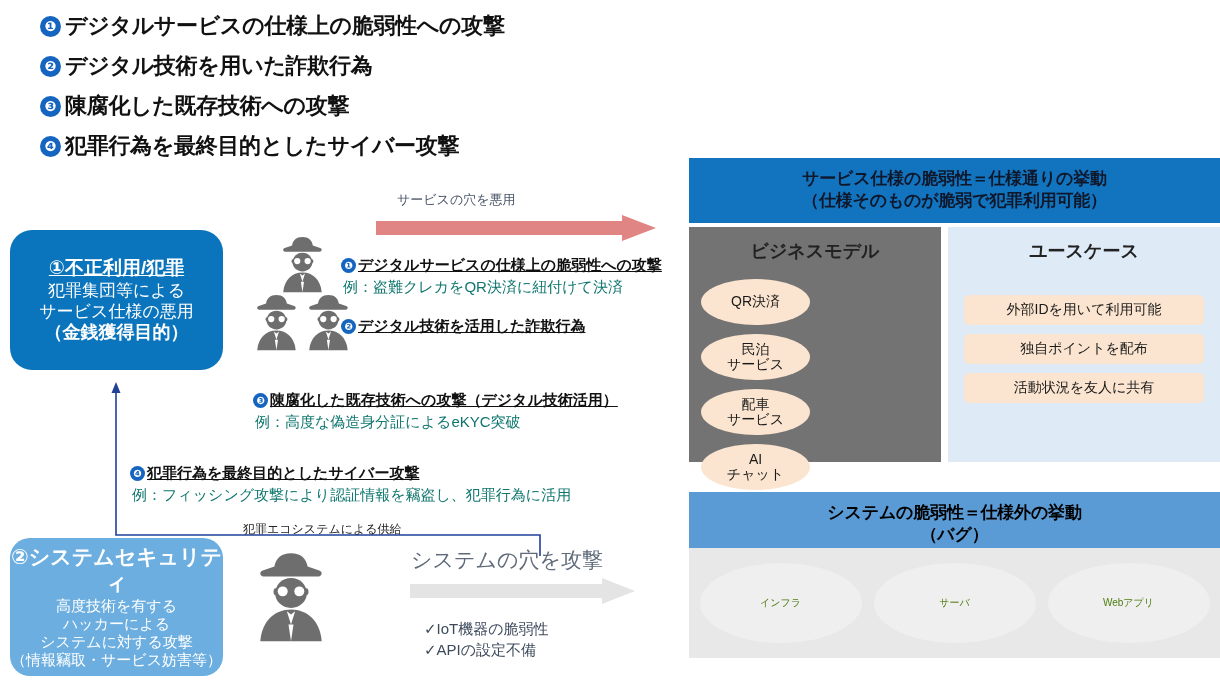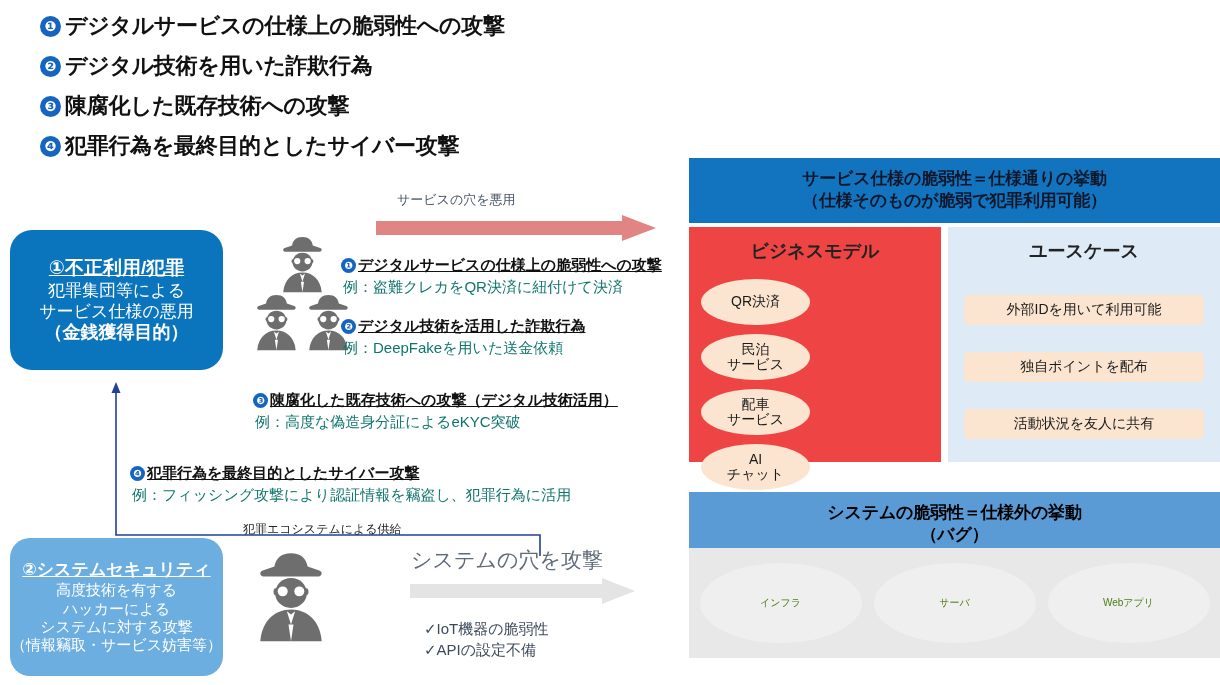--- a/index.html
+++ b/index.html
@@ -35,21 +35,21 @@
   .box1 .t{font-size:19px;font-weight:bold;text-decoration:underline;margin-bottom:2px;}
   .box1 .l{font-size:17px;}
   .box1 .lb{font-size:18px;font-weight:bold;}
 
   .box2{
     position:absolute;left:10px;top:538px;width:213px;height:138px;
     border-radius:20px;background:#6BAEDF;color:#fff;
     display:flex;flex-direction:column;align-items:center;justify-content:center;
     text-align:center;line-height:1.22;
   }
-  .box2 .t{font-size:17px;font-weight:bold;text-decoration:underline;margin-bottom:1px;}
+  .box2 .t{font-size:21px;font-weight:bold;margin-bottom:1px;}
   .box2 .l{font-size:15px;}
 
   
   .connector{position:absolute;left:0;top:0;width:1220px;height:685px;pointer-events:none;}
 
   
   .thief-group{position:absolute;left:252px;top:234px;width:104px;height:120px;}
   .thief-solo{position:absolute;left:252px;top:548px;width:78px;height:100px;}
 
   
@@ -92,35 +92,35 @@
   }
 
   
   .panel-top{position:absolute;left:689px;top:158px;width:531px;height:305px;}
   .panel-hd{
     background:#1274BF;color:#0f172a;text-align:center;
     font-size:17px;font-weight:bold;line-height:1.3;
     padding:10px 0 11px;letter-spacing:-0.2px;
   }
   .cols{display:flex;gap:7px;height:235px;margin-top:4px;}
-  .col-a{flex:0 0 252px;background:#ef4444;padding-top:12px;}
+  .col-a{flex:0 0 252px;background:#737373;padding-top:12px;}
   .col-b{flex:1 1 auto;background:#DEEAF6;padding-top:12px;}
   .col-title{
     text-align:center;font-size:18px;font-weight:bold;color:#222;
     margin-bottom:16px;
   }
   .ellipse-grid{display:flex;flex-wrap:wrap;justify-content:space-between;gap:9px 11px;padding:0 12px;}
   .ell{
     width:109px;height:46px;border-radius:50%;
     background:#FBE5D0;
     display:flex;align-items:center;justify-content:center;
     text-align:center;font-size:14px;color:#1a1a1a;line-height:1.12;
   }
   .etc{text-align:center;font-size:20px;color:#222;margin-top:10px;}
-  .pill-list{display:flex;flex-direction:column;gap:27px;padding:16px 16px;}
+  .pill-list{display:flex;flex-direction:column;gap:9px;padding:16px 16px;}
   .pill{
     height:30px;border-radius:5px;background:#FBE5D0;
     display:flex;align-items:center;justify-content:center;
     font-size:14px;color:#1a1a1a;
   }
 
   .panel-bot{position:absolute;left:689px;top:492px;width:531px;height:185px;}
   .panel-hd2{
     background:#5B9BD5;color:#000000;text-align:center;
     font-size:17px;font-weight:bold;line-height:1.3;
@@ -240,21 +240,20 @@
       <span class="u">デジタルサービスの仕様上の脆弱性への攻撃</span>
     </div>
     <div class="ex">例：盗難クレカをQR決済に紐付けて決済</div>
   </div>
 
   <div class="item" id="item2">
     <div class="ttl">
       <span class="num-sm">❷</span>
       <span class="u">デジタル技術を活用した詐欺行為</span>
     </div>
-    <div class="ex">例：DeepFakeを用いた送金依頼</div>
   </div>
 
   <div class="item" id="item3">
     <div class="ttl">
       <span class="num-sm">❸</span>
       <span class="u">陳腐化した既存技術への攻撃（デジタル技術活用）</span>
     </div>
     <div class="ex">例：高度な偽造身分証によるeKYC突破</div>
   </div>
 

